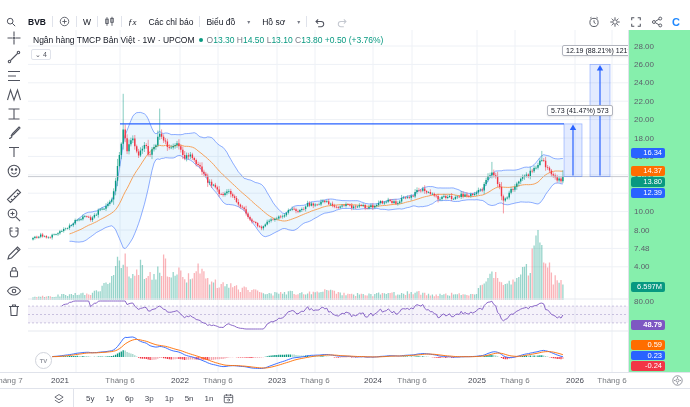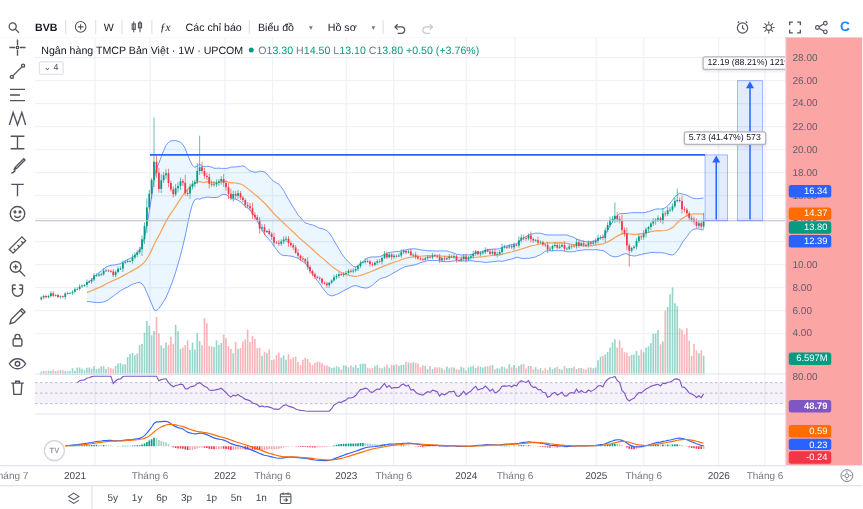--- a/index.html
+++ b/index.html
@@ -24,21 +24,21 @@
   #chart-region{position:absolute;left:28px;top:30px;width:600px;height:342px;background:#fff;overflow:hidden;}
   #chart-svg{position:absolute;left:0;top:0;}
   #legend{position:absolute;left:5px;top:5px;font-size:8.5px;display:flex;align-items:center;gap:4px;white-space:nowrap;}
   #legend .vals{color:#787b86;}
   #legend .v{color:#089981;}
   .live-dot{width:4px;height:4px;border-radius:50%;background:#089981;display:inline-block;}
   #legend-collapse{position:absolute;left:3px;top:19px;border:1px solid #e0e3eb;border-radius:2px;background:#fff;font-size:7px;color:#50535e;padding:0 3px;height:9px;line-height:9px;display:flex;align-items:center;gap:2px;cursor:pointer;}
   .draw-label{position:absolute;background:#fff;border:1px solid #b2b5be;border-radius:2px;font-size:7px;color:#131722;padding:1px 3px;white-space:nowrap;box-shadow:0 1px 2px rgba(0,0,0,.08);}
   #tv-logo{position:absolute;left:7px;top:322px;width:15px;height:15px;border:1px solid #d1d4dc;border-radius:50%;background:#fff;display:flex;align-items:center;justify-content:center;font-size:6px;font-weight:bold;color:#9598a1;}
   
-  #price-axis{position:absolute;left:628px;top:30px;width:62px;height:342px;background:#fca5a5;border-left:1px solid #e0e3eb;font-size:8px;color:#5d606b;}
+  #price-axis{position:absolute;left:628px;top:30px;width:62px;height:342px;background:#86efac;border-left:1px solid #e0e3eb;font-size:8px;color:#5d606b;}
   .ptick{position:absolute;left:5px;}
   .chip{position:absolute;left:2px;min-width:28px;text-align:right;color:#fff;font-size:7.5px;border-radius:2px;padding:1px 3px;line-height:1;}
   
   #time-axis{position:absolute;left:0;top:372px;width:690px;height:16px;background:#fff;border-top:1px solid #e0e3eb;font-size:8px;}
   .ttick{position:absolute;top:3px;transform:translateX(-50%);white-space:nowrap;}
   .ttick.year{color:#434651;}
   .ttick.month{color:#76797e;}
   #axis-gear{position:absolute;right:7px;top:2px;color:#787b86;}
   
   #bottombar{position:absolute;left:0;top:388px;width:690px;height:19px;background:#fff;border-top:1px solid #e0e3eb;display:flex;align-items:center;font-size:8px;color:#434651;padding-left:45px;}
@@ -258,21 +258,21 @@
       <div class="ptick" style="top: 29.9px;">26.00</div>
       <div class="ptick" style="top: 48.3px;">24.00</div>
       <div class="ptick" style="top: 66.7px;">22.00</div>
       <div class="ptick" style="top: 85.1px;">20.00</div>
       <div class="ptick" style="top: 103.5px;">18.00</div>
       <div class="ptick" style="top: 121.9px;">16.00</div>
       <div class="ptick" style="top: 140.3px;">14.00</div>
       <div class="ptick" style="top: 158.7px;">12.00</div>
       <div class="ptick" style="top: 177.1px;">10.00</div>
       <div class="ptick" style="top: 195.5px;">8.00</div>
-      <div class="ptick" style="top: 213.9px;">6.00</div>
+      <div class="ptick" style="top: 213.9px;">7.48</div>
       <div class="ptick" style="top: 232.3px;">4.00</div>
       <div class="ptick" style="top: 267.4px;">80.00</div>
       <div class="chip" style="top: 118.272px; background: rgb(41, 98, 255);">16.34</div>
       <div class="chip" style="top: 136.396px; background: rgb(255, 109, 0);">14.37</div>
       <div class="chip" style="top: 147.396px; background: rgb(8, 153, 129);">13.80</div>
       <div class="chip" style="top: 158.396px; background: rgb(41, 98, 255);">12.39</div>
       <div class="chip" style="top: 252px; background: rgb(8, 153, 129);">6.597M</div>
       <div class="chip" style="top: 290px; background: rgb(126, 87, 194); font-weight: bold;">48.79</div>
       <div class="chip" style="top: 310px; background: rgb(255, 109, 0);">0.59</div>
       <div class="chip" style="top: 320.5px; background: rgb(41, 98, 255);">0.23</div>

